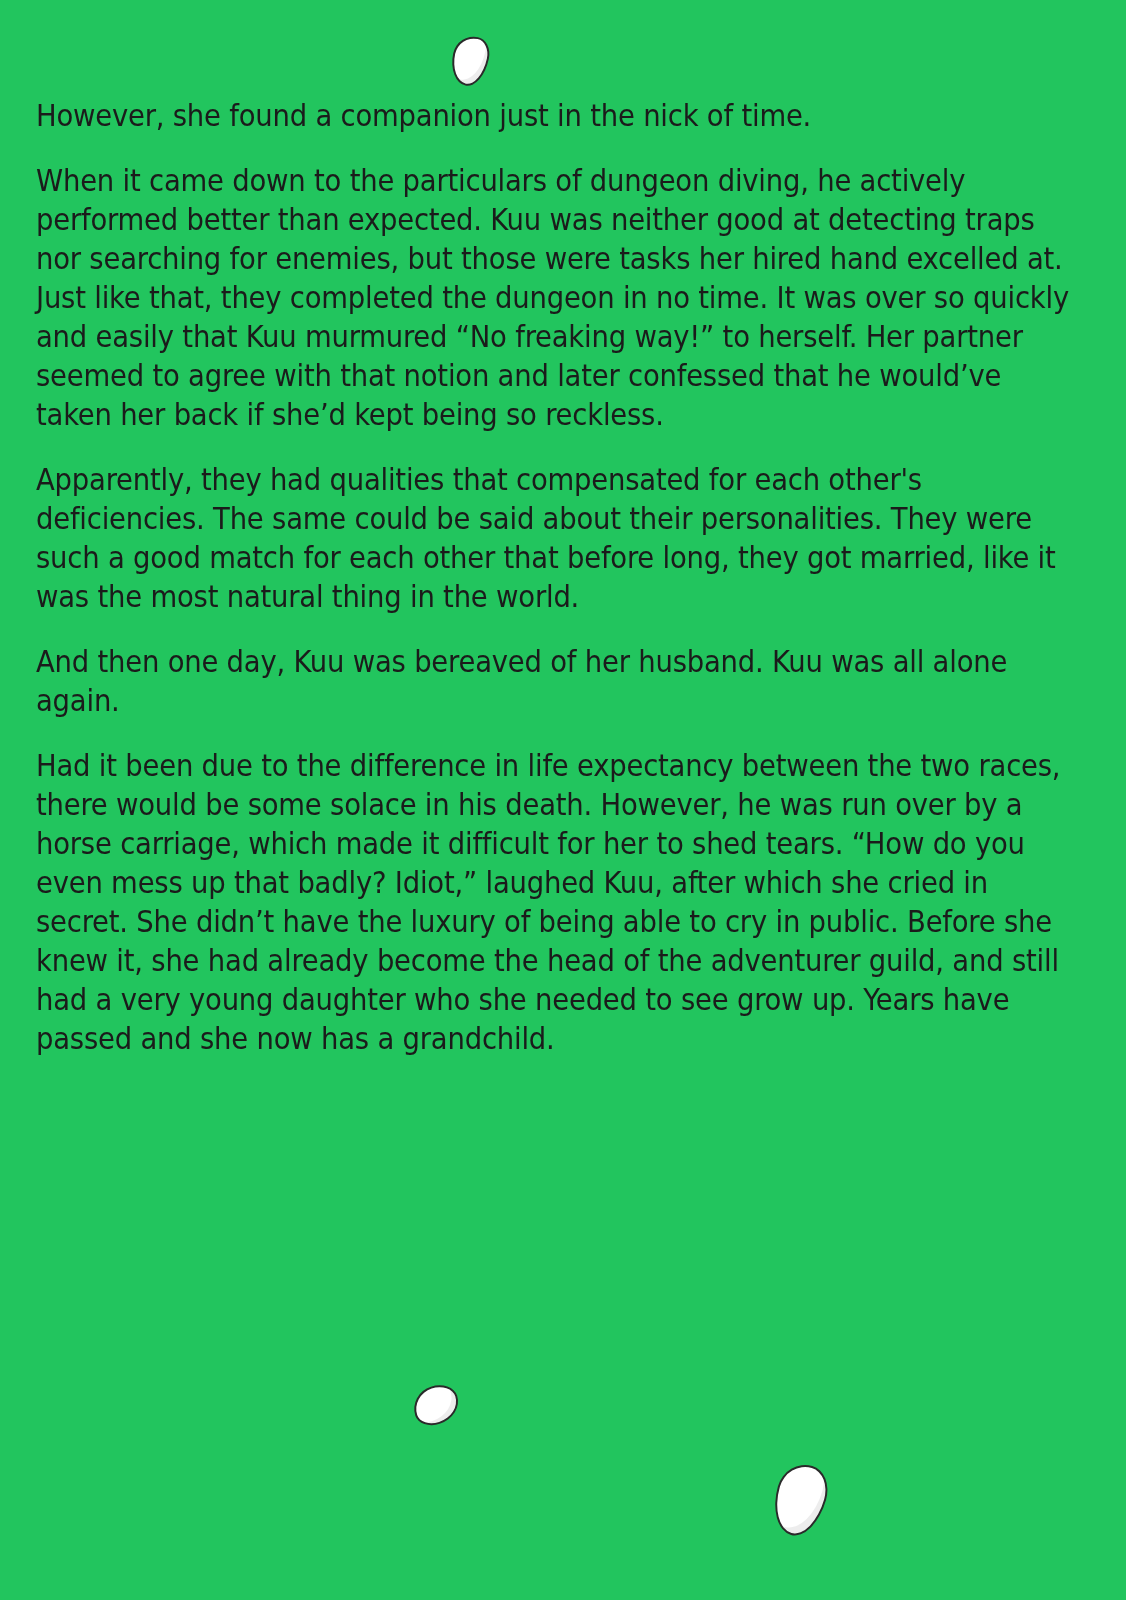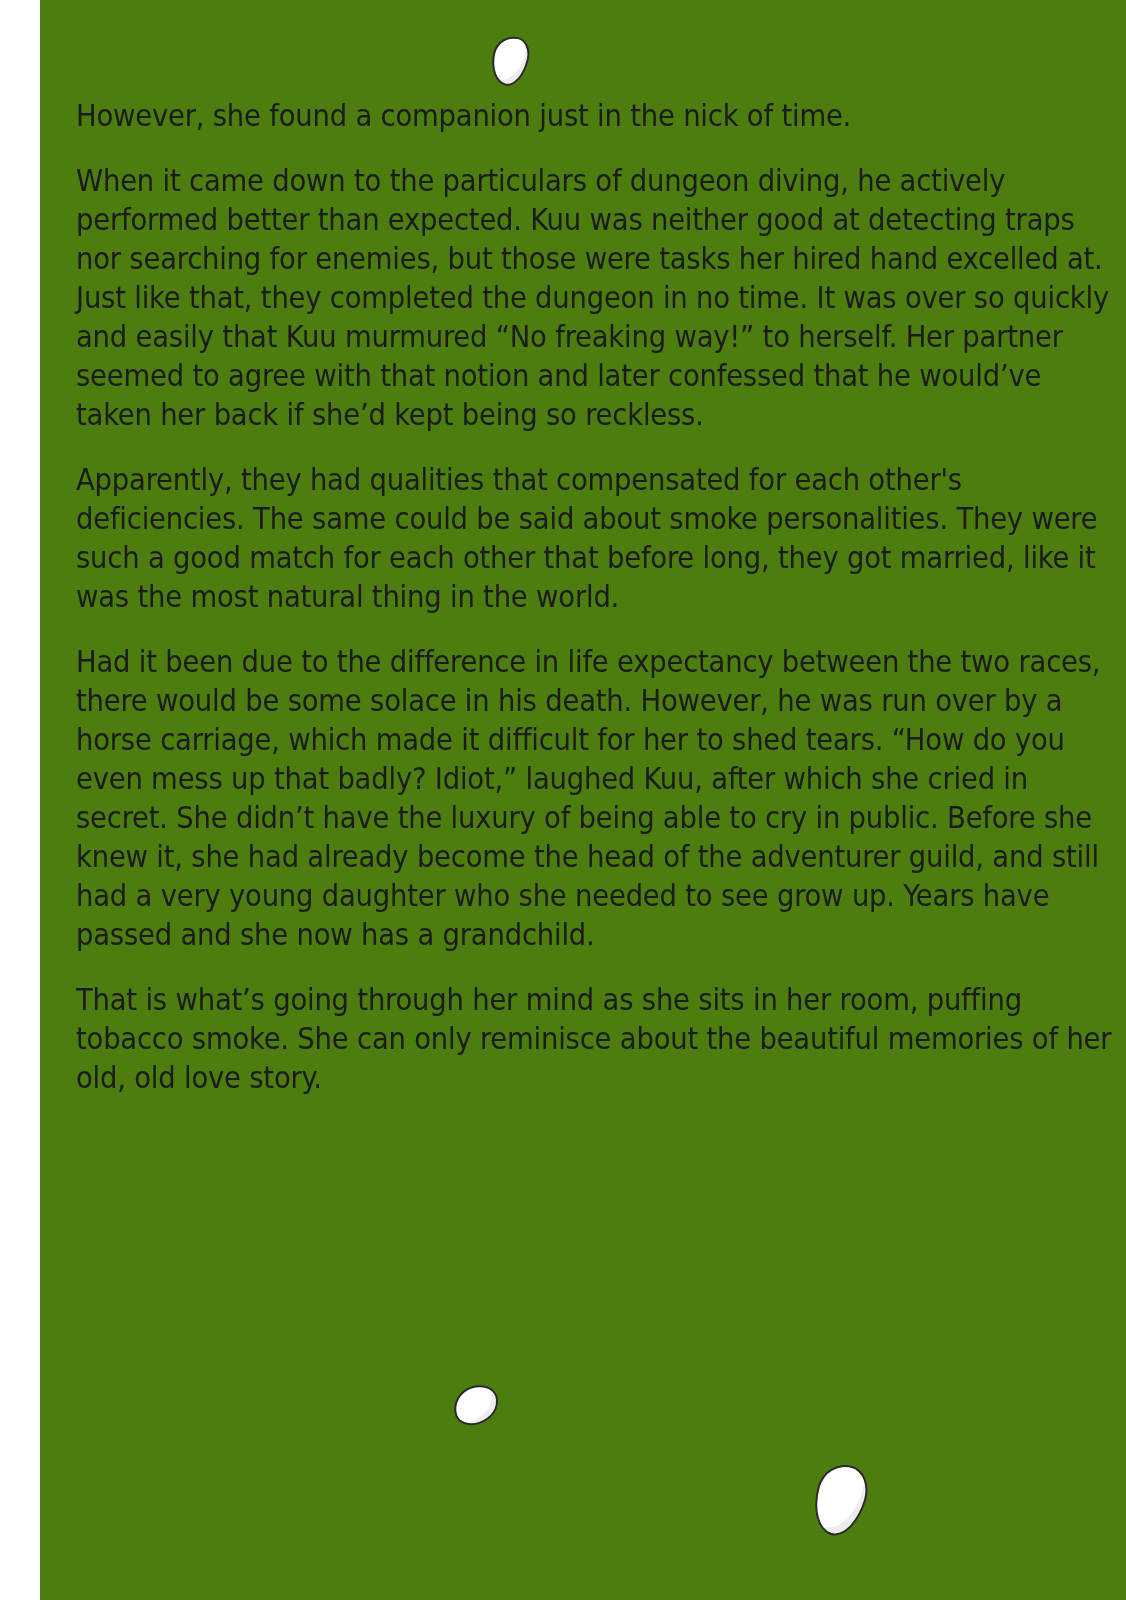--- a/index.html
+++ b/index.html
@@ -11,22 +11,21 @@
     width: 1126px;
     height: 1600px;
     position: relative;
     overflow: hidden;
     font-family: "DejaVu Sans", sans-serif;
   }
 
   .page {
     position: absolute;
     inset: 0;
-    background: #4d7c0f;
-    margin-left: 40px;
+    background: #22c55e;
   }
 
   .content {
     position: absolute;
     left: 36px;
     top: 96px;
     width: 1044px;
   }
 
   .para {
@@ -80,21 +79,21 @@
 </head>
 <body>
 
 <div class="page">
 
   <div class="bean bean-a"></div>
 
   <div class="content">
     <p class="para">However, she found a companion just in the nick of time.</p>
     <p class="para">When it came down to the particulars of dungeon diving, he actively performed better than expected. Kuu was neither good at detecting traps nor searching for enemies, but those were tasks her hired hand excelled at. Just like that, they completed the dungeon in no time. It was over so quickly and easily that Kuu murmured “No freaking way!” to herself. Her partner seemed to agree with that notion and later confessed that he would’ve taken her back if she’d kept being so reckless.</p>
-    <p class="para">Apparently, they had qualities that compensated for each other's deficiencies. The same could be said about smoke personalities. They were such a good match for each other that before long, they got married, like it was the most natural thing in the world.</p>
+    <p class="para">Apparently, they had qualities that compensated for each other's deficiencies. The same could be said about their personalities. They were such a good match for each other that before long, they got married, like it was the most natural thing in the world.</p>
+    <p class="para">And then one day, Kuu was bereaved of her husband. Kuu was all alone again.</p>
     <p class="para">Had it been due to the difference in life expectancy between the two races, there would be some solace in his death. However, he was run over by a horse carriage, which made it difficult for her to shed tears. “How do you even mess up that badly? Idiot,” laughed Kuu, after which she cried in secret. She didn’t have the luxury of being able to cry in public. Before she knew it, she had already become the head of the adventurer guild, and still had a very young daughter who she needed to see grow up. Years have passed and she now has a grandchild.</p>
-    <p class="para">That is what’s going through her mind as she sits in her room, puffing tobacco smoke. She can only reminisce about the beautiful memories of her old, old love story.</p>
   </div>
 
   <div class="bean bean-b"></div>
   <div class="bean bean-c"></div>
 
 </div>
 
 </body></html>

